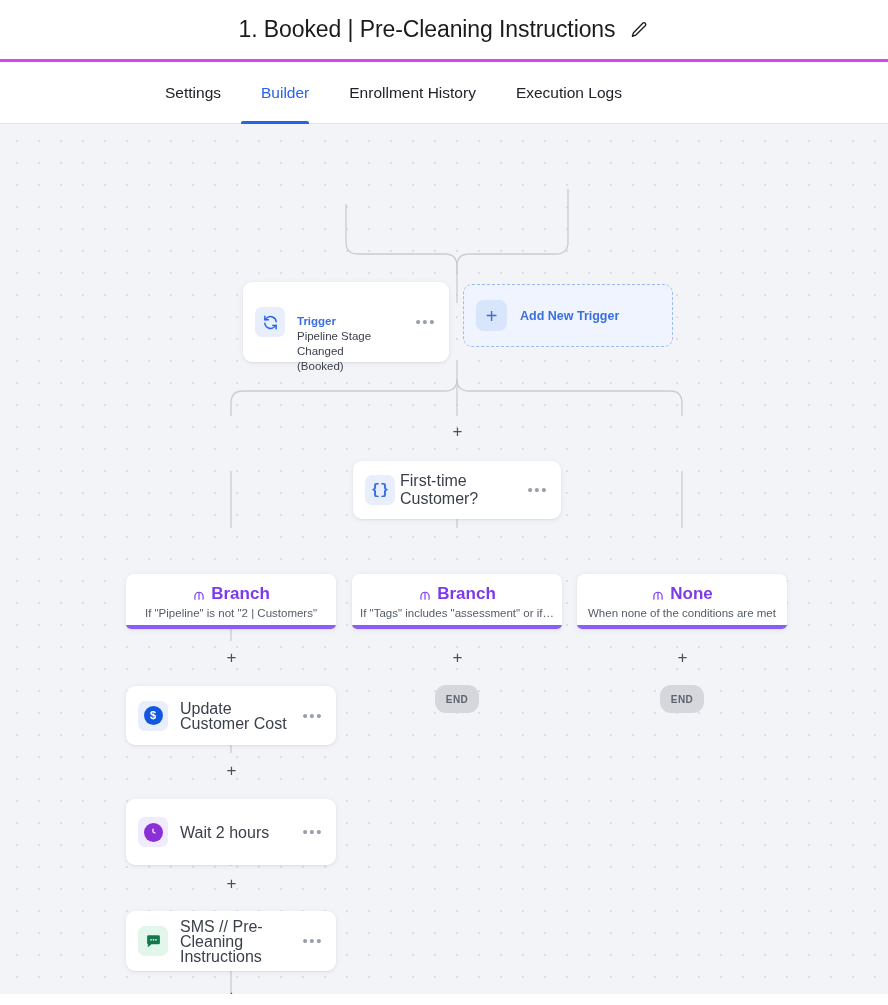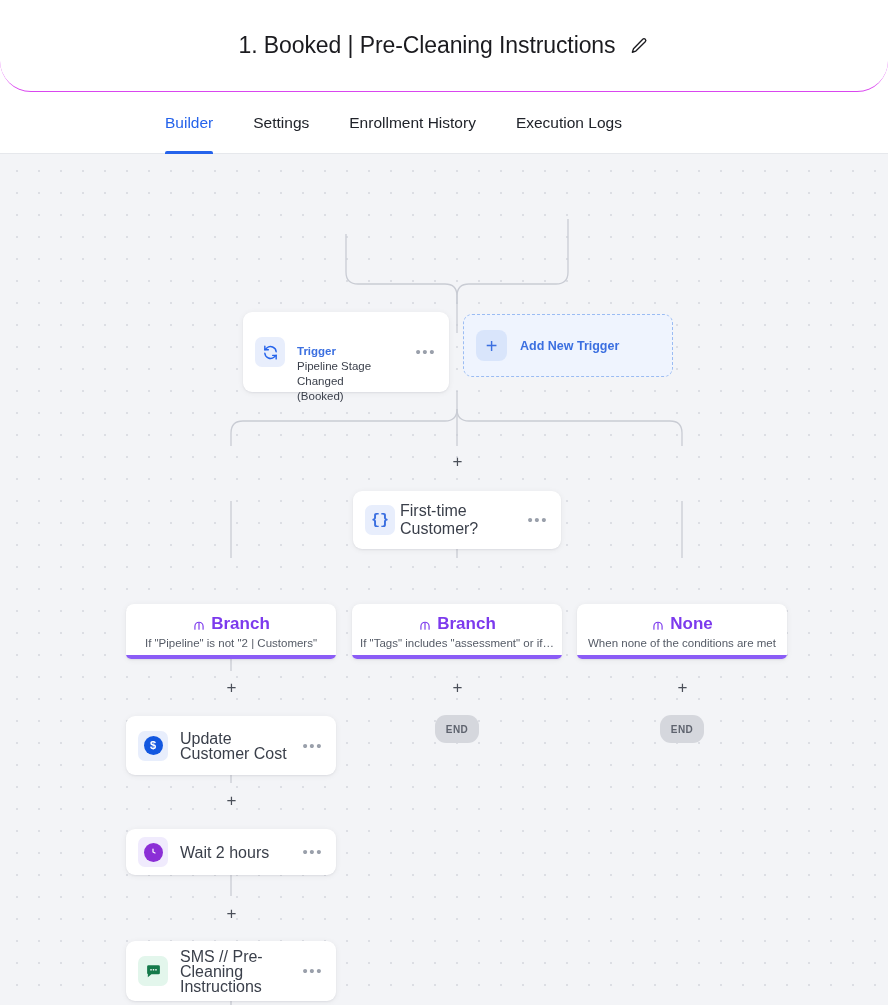--- a/index.html
+++ b/index.html
@@ -15,27 +15,26 @@
   #app {
     position: relative;
     width: 888px;
     height: 1005px;
     overflow: hidden;
   }
 
   
   .header {
     position: relative;
-    height: 92px;
+    height: 62px;
     background: #ffffff;
-    border-bottom: 1px solid #d946ef;
+    border-bottom: 3px solid #d946ef;
     display: flex;
     align-items: center;
     justify-content: center;
-    border-radius: 31px;
   }
   .header-inner {
     display: flex;
     align-items: center;
     gap: 14px;
   }
   .page-title {
     font-size: 23px;
     font-weight: 400;
     color: #1b1b1f;
@@ -240,21 +239,21 @@
     display: flex; align-items: center;
     padding: 0 12px;
     cursor: pointer;
   }
   .action-label {
     margin-left: 12px; flex: 1 1 auto;
     font-size: 16px; color: #3a3f4a;
     line-height: 15px;
   }
   .a1 { top: 562px; height: 59px; }
-  .a2 { top: 675px; height: 46px; }
+  .a2 { top: 675px; height: 66px; }
   .a3 { top: 787px; height: 60px; }
 
   
   .tile-green { background: #e3f6ec; }
   .tile-violet { background: #f0ebfd; }
   .circ {
     width: 19px; height: 19px; border-radius: 50%;
     display: flex; align-items: center; justify-content: center;
     color: #ffffff; font-size: 11px; font-weight: 700; line-height: 1;
   }
@@ -283,25 +282,25 @@
   <div class="header">
     <div class="header-inner">
       <div class="page-title">1. Booked | Pre-Cleaning Instructions</div>
       <svg class="pencil-icon" viewBox="0 0 24 24" fill="none" stroke="#1b1b1f" stroke-width="1.6" stroke-linecap="round" stroke-linejoin="round">
         <path d="M16.5 3.8a2.1 2.1 0 0 1 3 3L8.2 18.1 4 19.5l1.4-4.2 11.1-11.5z"></path>
       </svg>
     </div>
   </div>
 
   <div class="tabbar">
+    <div class="tab">
+      <span>Settings</span>
+    </div>
     <div class="tab active">
       <span>Builder</span>
-    </div>
-    <div class="tab">
-      <span>Settings</span>
     </div>
     <div class="tab">
       <span>Enrollment History</span>
     </div>
     <div class="tab">
       <span>Execution Logs</span>
     </div>
   </div>
 
   <div class="canvas">

